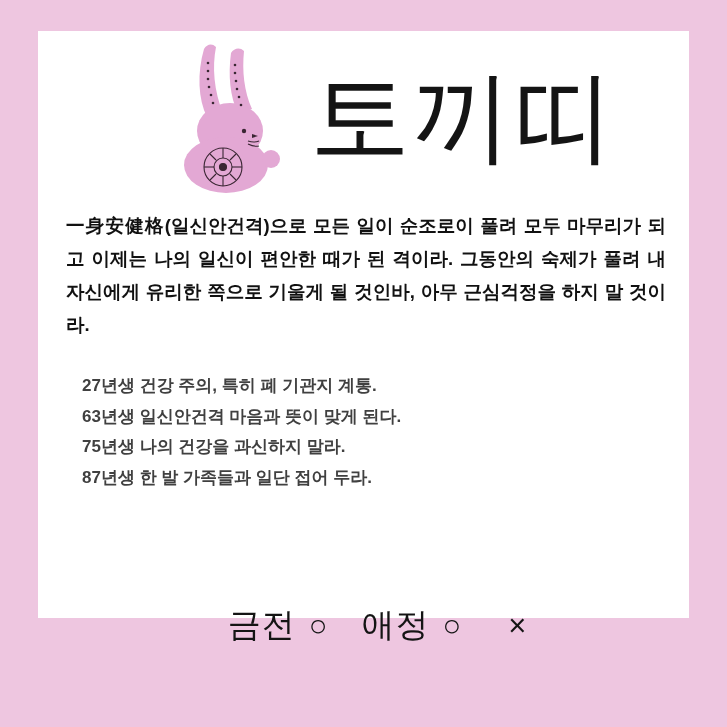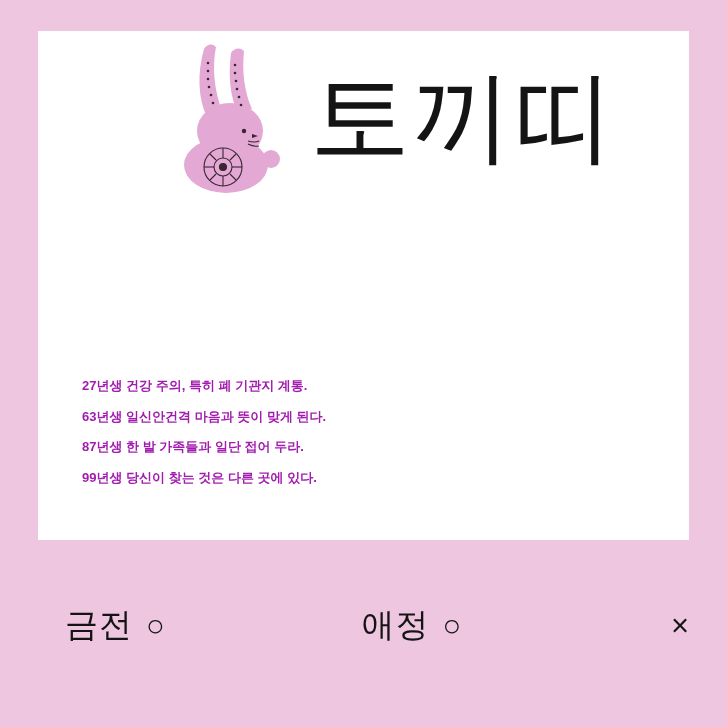--- a/index.html
+++ b/index.html
@@ -11,21 +11,21 @@
     height: 727px;
     background: #eec6e0;
     font-family: "Liberation Sans", sans-serif;
     overflow: hidden;
   }
   #card {
     position: absolute;
     left: 38px;
     top: 31px;
     width: 651px;
-    height: 509px;
+    height: 587px;
     background: #ffffff;
   }
   
   .header {
     position: relative;
     height: 160px;
   }
   .rabbit {
     position: absolute;
     left: 130px;
@@ -56,38 +56,38 @@
     line-height: 33px;
     color: #111111;
     text-align: justify;
     text-align-last: left;
   }
   .years {
     position: absolute;
     left: 44px;
     top: 340px;
     width: 580px;
-    font-size: 13px;
+    font-size: 17px;
     font-weight: bold;
     line-height: 30.5px;
-    color: #a21caf;
+    color: #404040;
   }
   .years div {
     white-space: nowrap;
   }
   
   .fortunes {
     position: absolute;
     left: 0;
     right: 0;
     top: 572px;
     display: flex;
-    justify-content: space-between;
+    justify-content: center;
     align-items: center;
-    gap: 0px;
+    gap: 12px;
     padding-left: 27px;
   }
   .fortune {
     display: flex;
     align-items: center;
     font-size: 33px;
     color: #141414;
     font-weight: 400;
     white-space: nowrap;
   }
@@ -153,26 +153,27 @@
         <line x1="64" y1="124" x2="74" y2="124"></line>
         <line x1="48" y1="117" x2="42" y2="111"></line>
         <line x1="62" y1="117" x2="68" y2="111"></line>
         <line x1="48" y1="131" x2="42" y2="137"></line>
         <line x1="62" y1="131" x2="68" y2="137"></line>
       </g>
     </svg>
     <div class="title">토끼띠</div>
   </div>
 
+  <div class="intro">一身安健格(일신안건격)으로 모든 일이 순조로이 풀려 모두 마무리가 되고 이제는 나의 일신이 편안한 때가 된 격이라. 그동안의 숙제가 풀려 내 자신에게 유리한 쪽으로 기울게 될 것인바, 아무 근심걱정을 하지 말 것이라.</div>
 
   <div class="years">
     <div>27년생 건강 주의, 특히 폐 기관지 계통.</div>
     <div>63년생 일신안건격 마음과 뜻이 맞게 된다.</div>
+    <div>75년생 나의 건강을 과신하지 말라.</div>
     <div>87년생 한 발 가족들과 일단 접어 두라.</div>
-    <div>99년생 당신이 찾는 것은 다른 곳에 있다.</div>
   </div>
 
   <div class="fortunes">
     <div class="fortune">
       <span class="flabel">금전</span>
       <span class="fmark">○</span>
     </div>
     <div class="fortune">
       <span class="flabel">애정</span>
       <span class="fmark">○</span>

